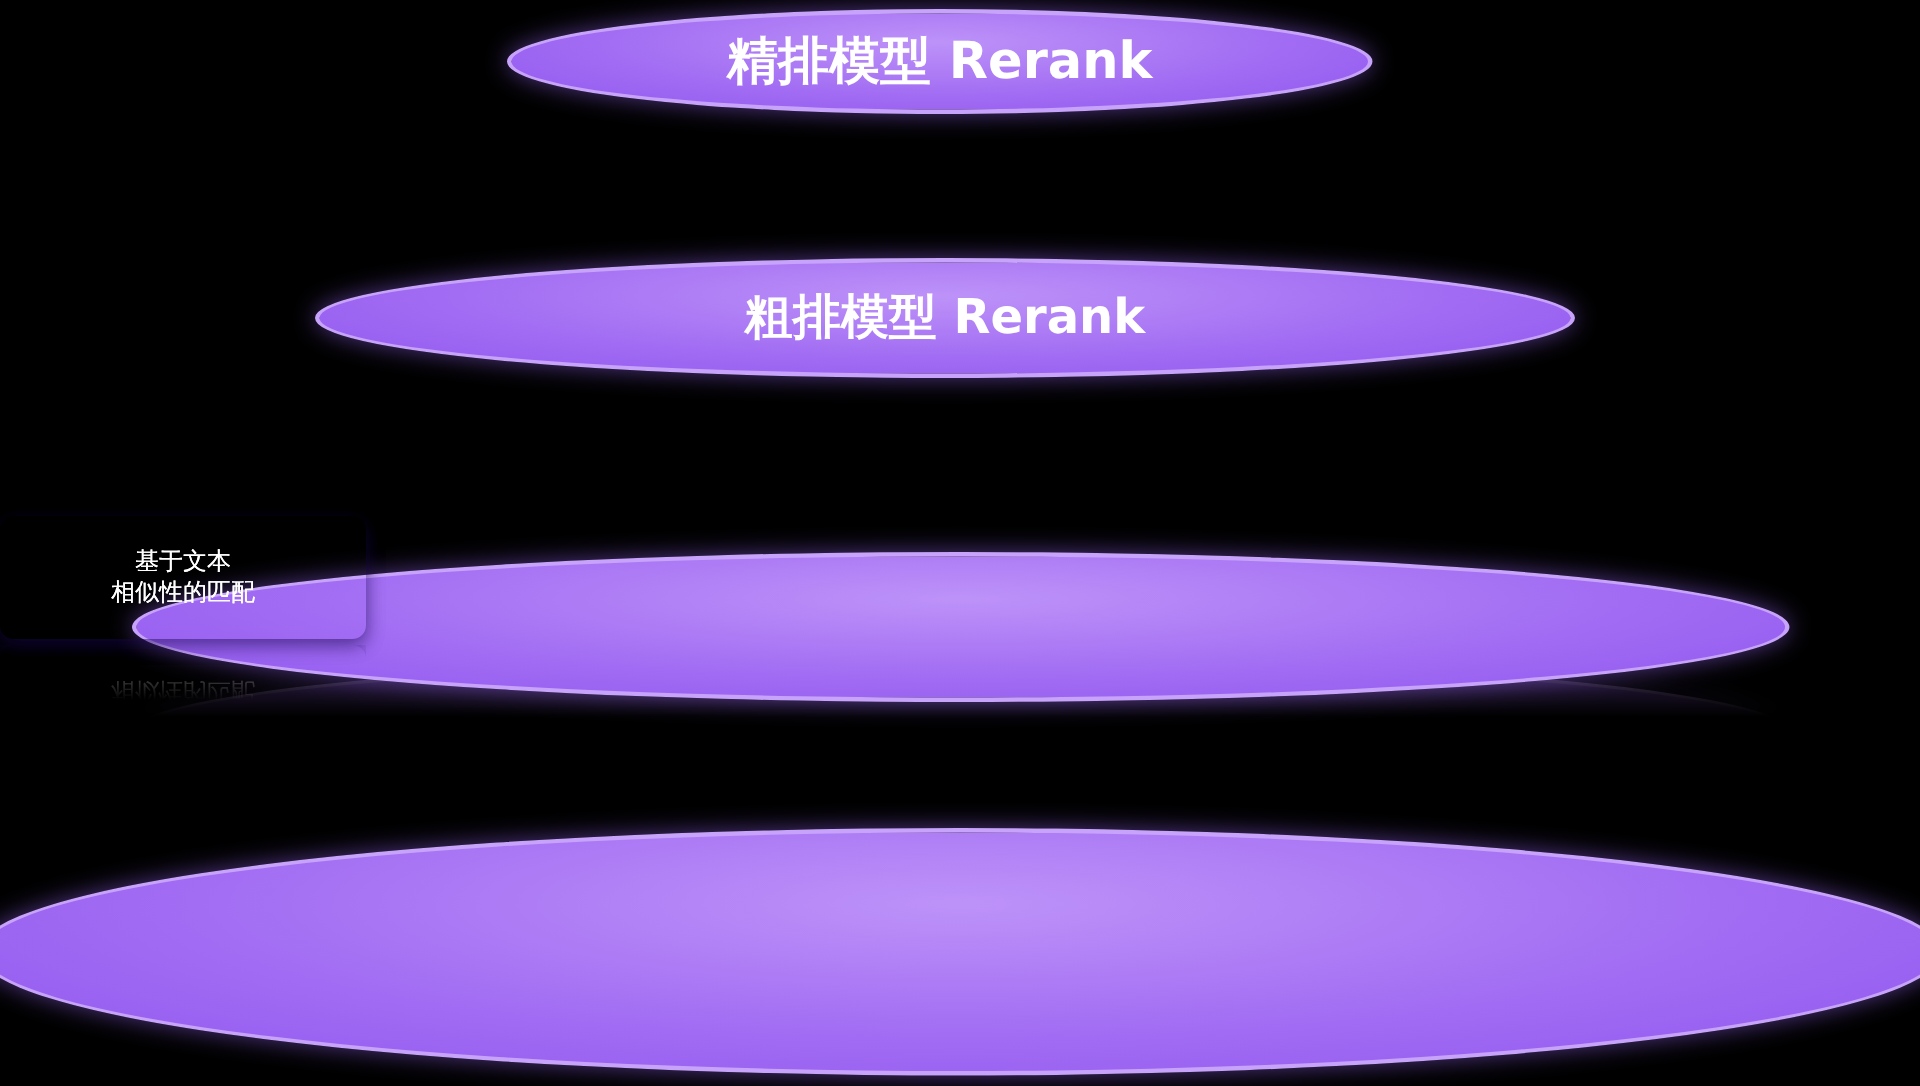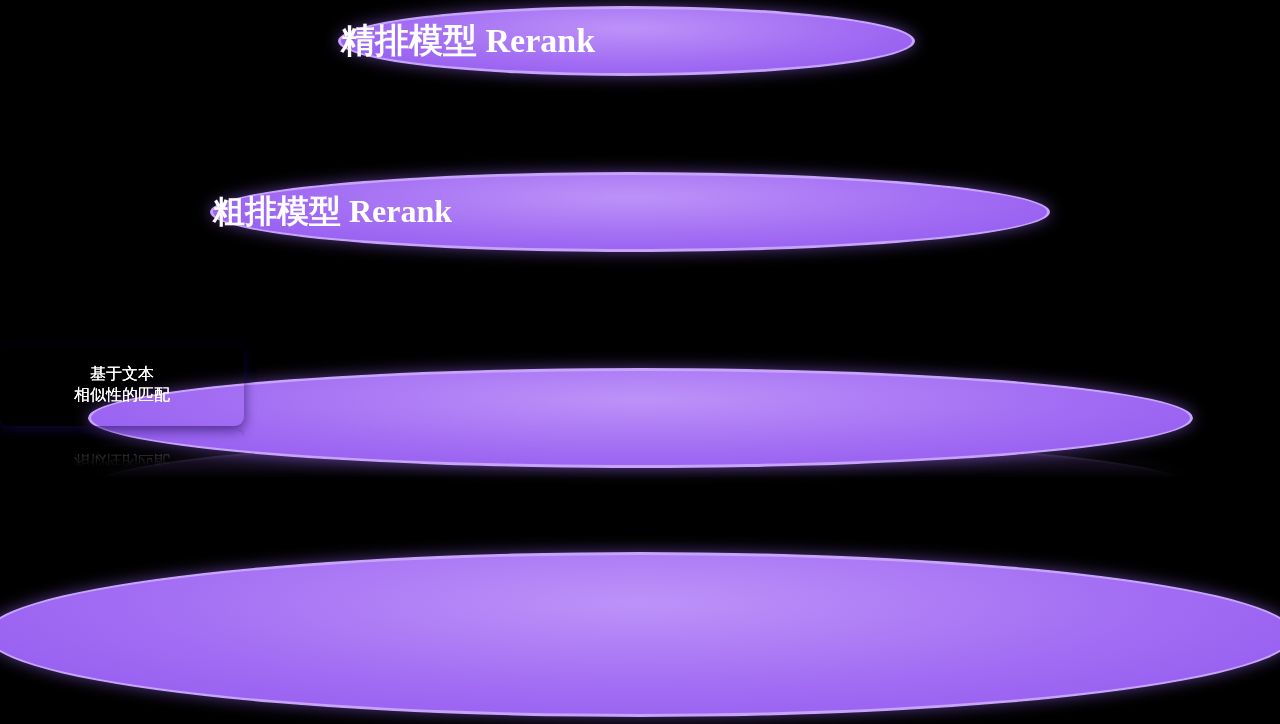--- a/index.html
+++ b/index.html
@@ -16,28 +16,28 @@
     background: var(--background, #000);
     overflow: hidden;
   }
 
   
   .ellipse {
     position: absolute;
     border-radius: 50%;
     display: flex;
     align-items: center;
+    justify-content: center;
     background: radial-gradient(ellipse at 50% 30%,
                 #bd92f8 0%,
                 var(--ellipse-fill, #a26df3) 55%,
                 #9055ef 100%);
     border: 3px solid var(--ellipse-border, #c7a3fb);
     box-shadow: 0 0 16px rgba(150, 100, 240, 0.55);
     box-sizing: border-box;
-    font-family: Liberation Serif, serif;
   }
   .ellipse .label {
     color: var(--text-color, #fff);
     font-weight: 700;
     text-align: center;
     white-space: nowrap;
   }
   .ellipse-top   { left: 338px; top: 6px;   width: 577px;  height: 70px;  z-index: 2; font-size: 34px; }
   .ellipse-mid   { left: 210px; top: 172px; width: 840px;  height: 80px;  z-index: 2; font-size: 32px; }
   .platform-match  { left: 88px;  top: 368px; width: 1105px; height: 100px; z-index: 1;

